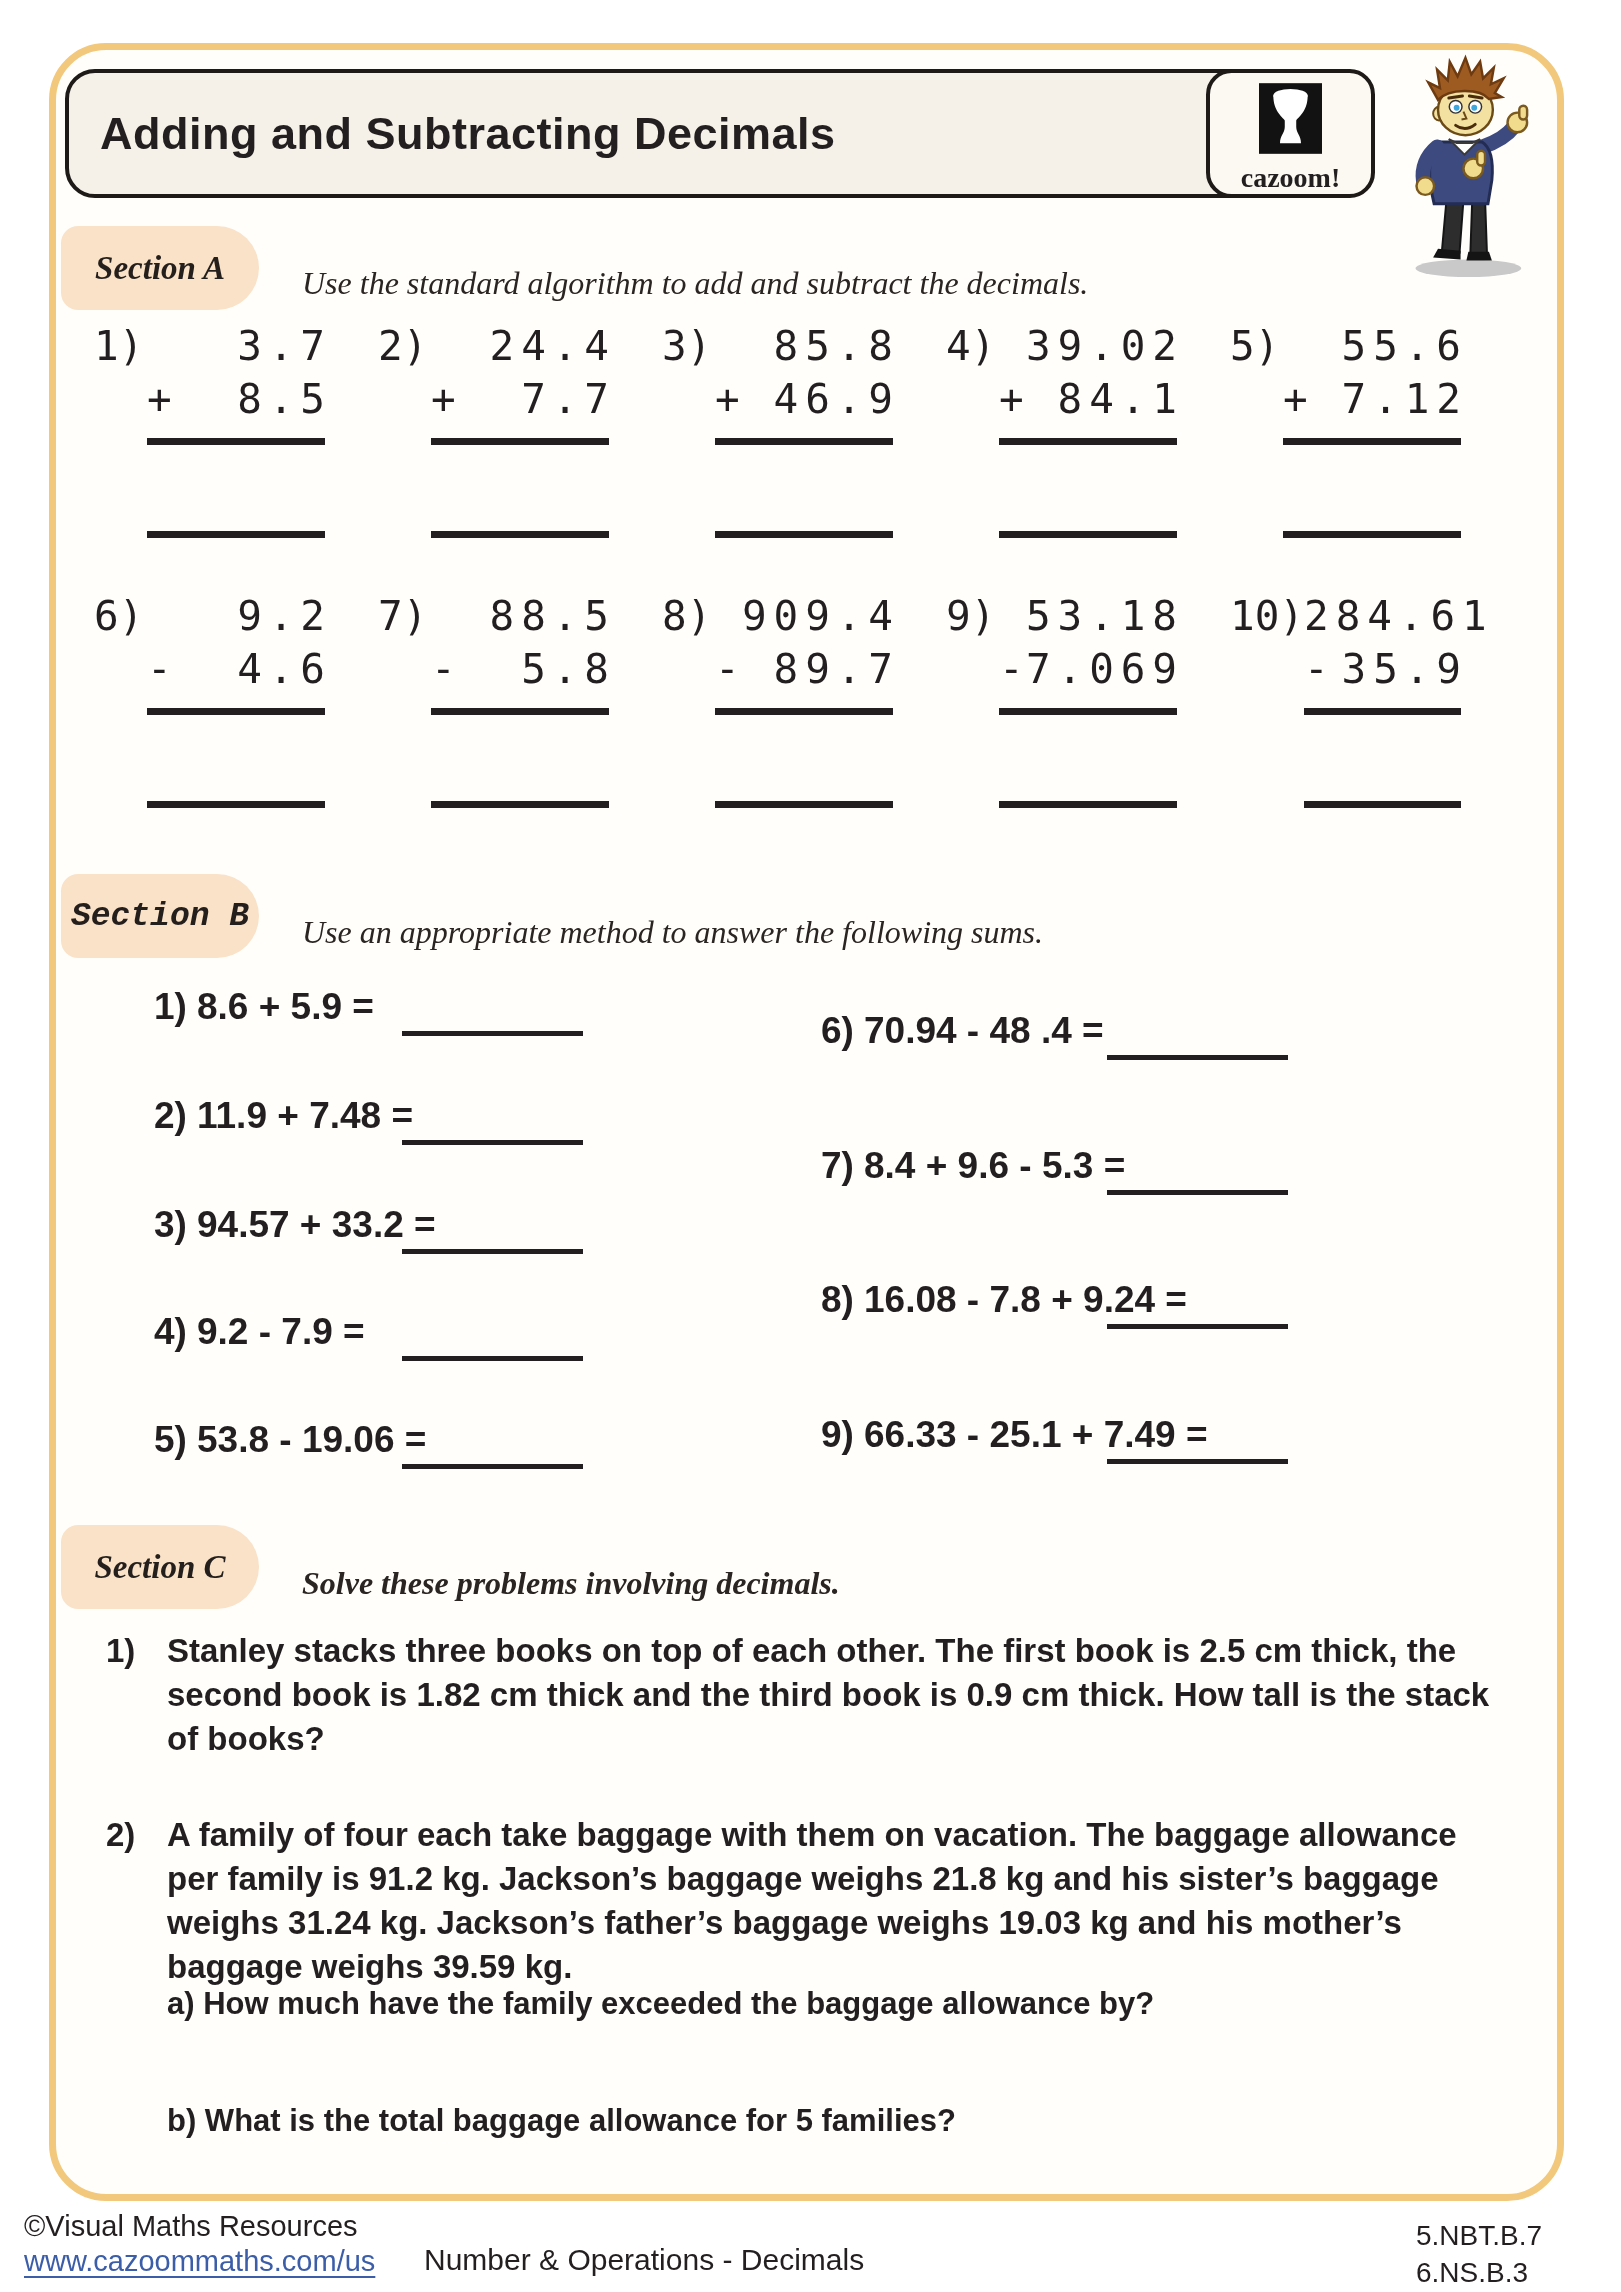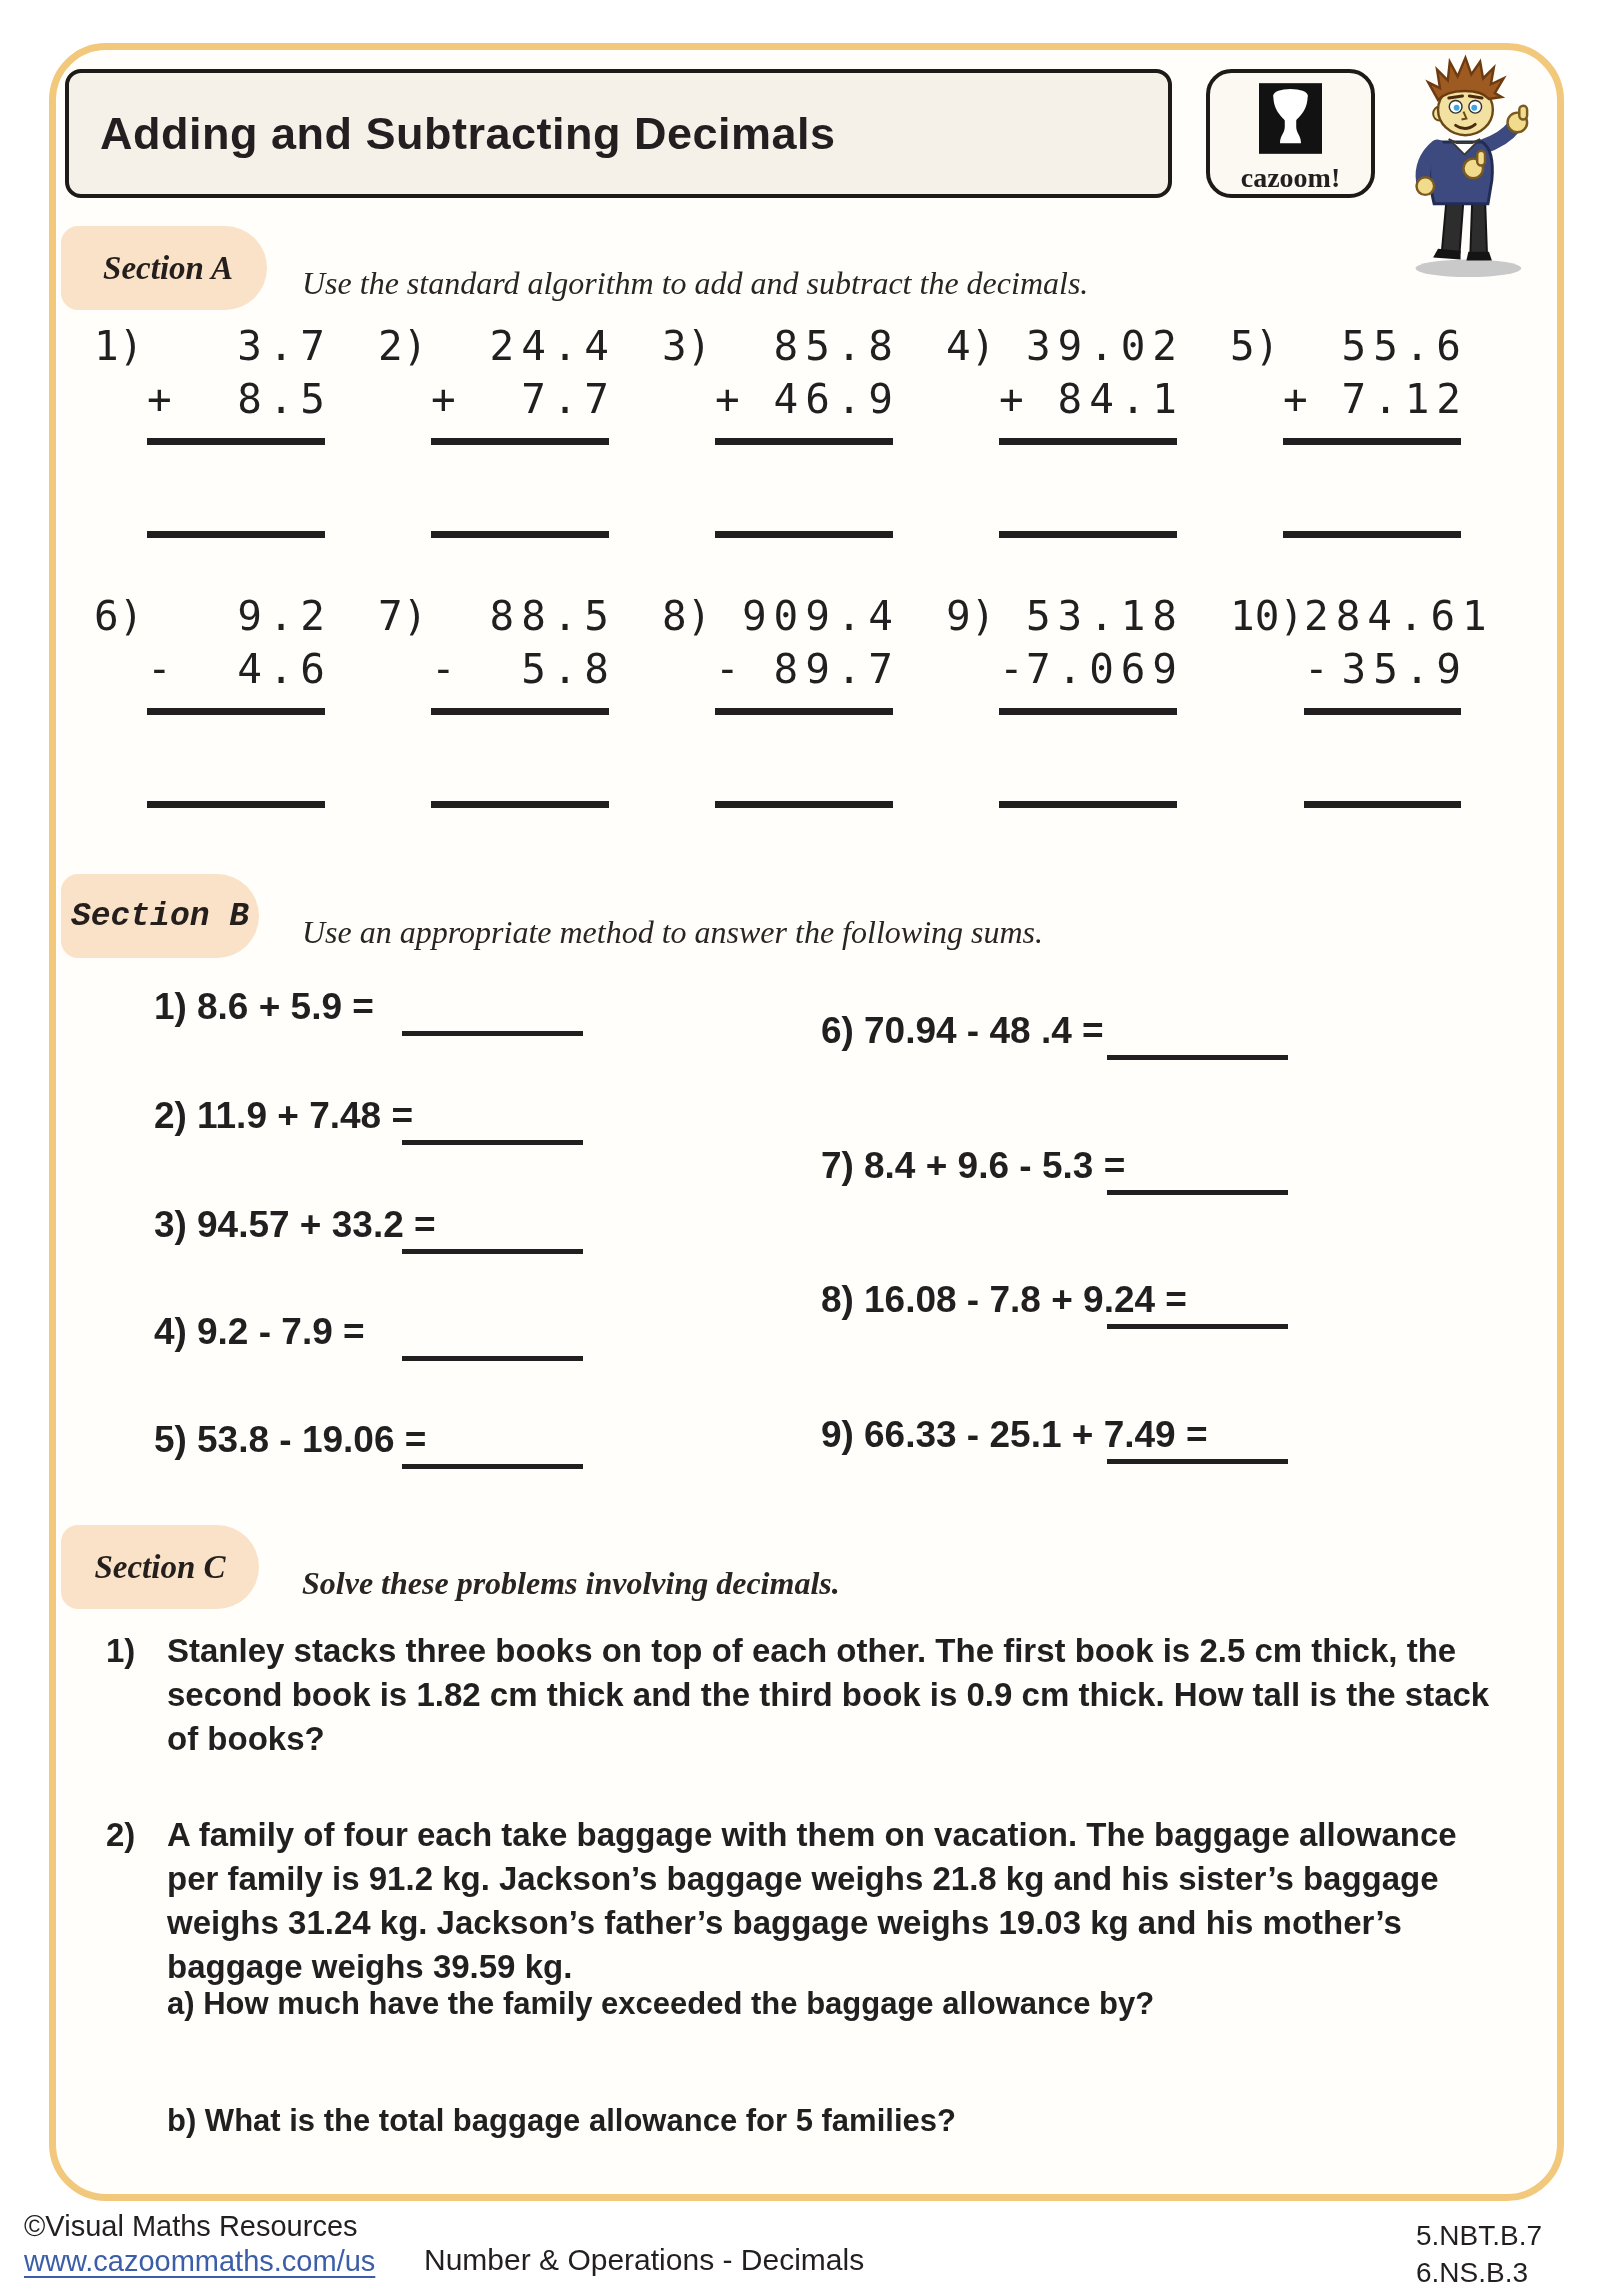--- a/index.html
+++ b/index.html
@@ -7,42 +7,42 @@
     position:relative; width:1621px; height:2293px; background:#ffffff;
     font-family:"Liberation Sans", sans-serif; color:#231F20; overflow:hidden;
   }
   .outer-border {
     position:absolute; left:49px; top:43px; width:1515px; height:2158px;
     border:7.8px solid #F2C87C; border-radius:57px; box-sizing:border-box;
     background:#fffefb;
   }
   
   .title-box {
-    position:absolute; left:65px; top:69px; width:1107px; height:129px;
-    background:#F5F1E8; border:4.9px solid #1d1a18; border-radius:16px;
+    position:absolute; left:65px; top:69px; width:1309px; height:129px;
+    background:#F5F1E8; border:4.9px solid #1d1a18; border-radius:30px;
     box-sizing:border-box; display:flex; align-items:center;
   }
   .title-text { margin-left:31px; font-size:45px; font-weight:bold; letter-spacing:0.5px; }
   .logo-box {
     position:absolute; left:1206px; top:69px; width:169px; height:129px;
     background:#FBF9F2; border:4.9px solid #1d1a18; border-radius:25.5px;
     box-sizing:border-box; text-align:center;
   }
   .logo-black { width:63px; height:71px; margin:9.8px auto 0; }
   .logo-word { font-family:"Liberation Serif", serif; font-weight:bold; font-size:28px; margin-top:8px; }
   .mascot { position:absolute; left:1378px; top:49px; width:169px; height:233px; }
 
   
   .badge {
     position:absolute; left:61px; width:198px; height:84px; background:#FAE2C8;
     border-radius:17.6px 43px 43px 17.6px; display:flex; align-items:center; justify-content:center;
     font-family:"Liberation Serif", serif; font-style:italic; font-weight:bold; font-size:33px;
     color:#241f1c;
   }
-  #badge-a { top:226px;padding-left:8px; } #badge-b { top:874px;font-family:Liberation Mono, monospace; } #badge-c { top:1525px; }
+  #badge-a { top:226px; } #badge-b { top:874px;font-family:Liberation Mono, monospace; } #badge-c { top:1525px; }
   .instruction {
     position:absolute; left:302px; font-family:"Liberation Serif", serif;
     font-style:italic; font-size:32px; color:#2a2522;margin-top:14px;
   }
   #instr-a { top:251px; } #instr-b { top:900px; } #instr-c { top:1551px;font-weight:bold; }
 
   
   .a-row { position:absolute; left:94px; display:flex; gap:53px; }
   #a-row-1 { top:320px; } #a-row-2 { top:590px; }
   .colp { width:231px; font-family:"DejaVu Sans Mono", monospace; font-size:41px; line-height:53px; }

